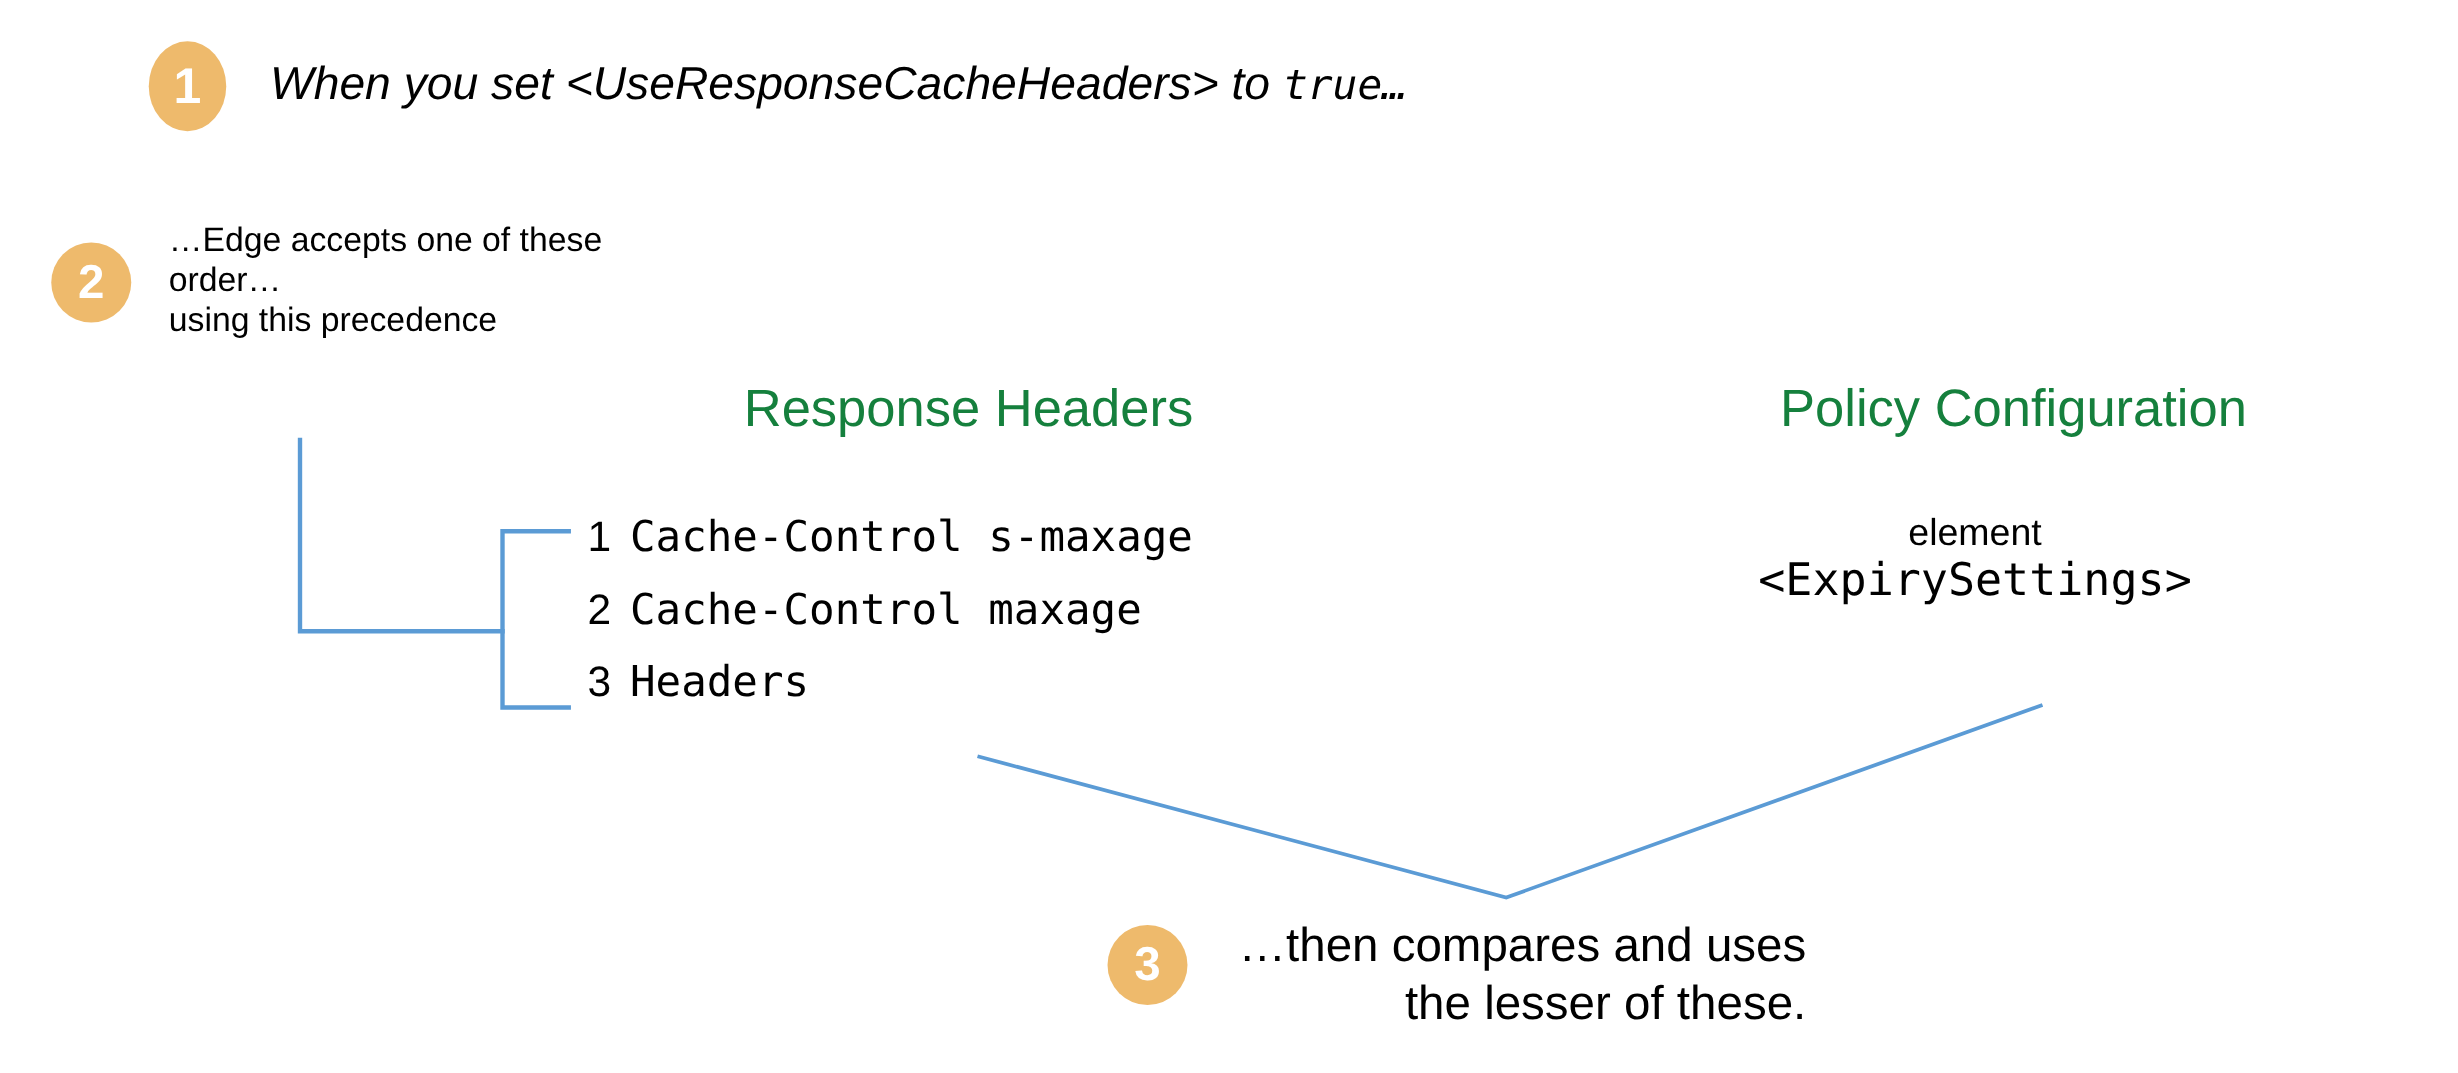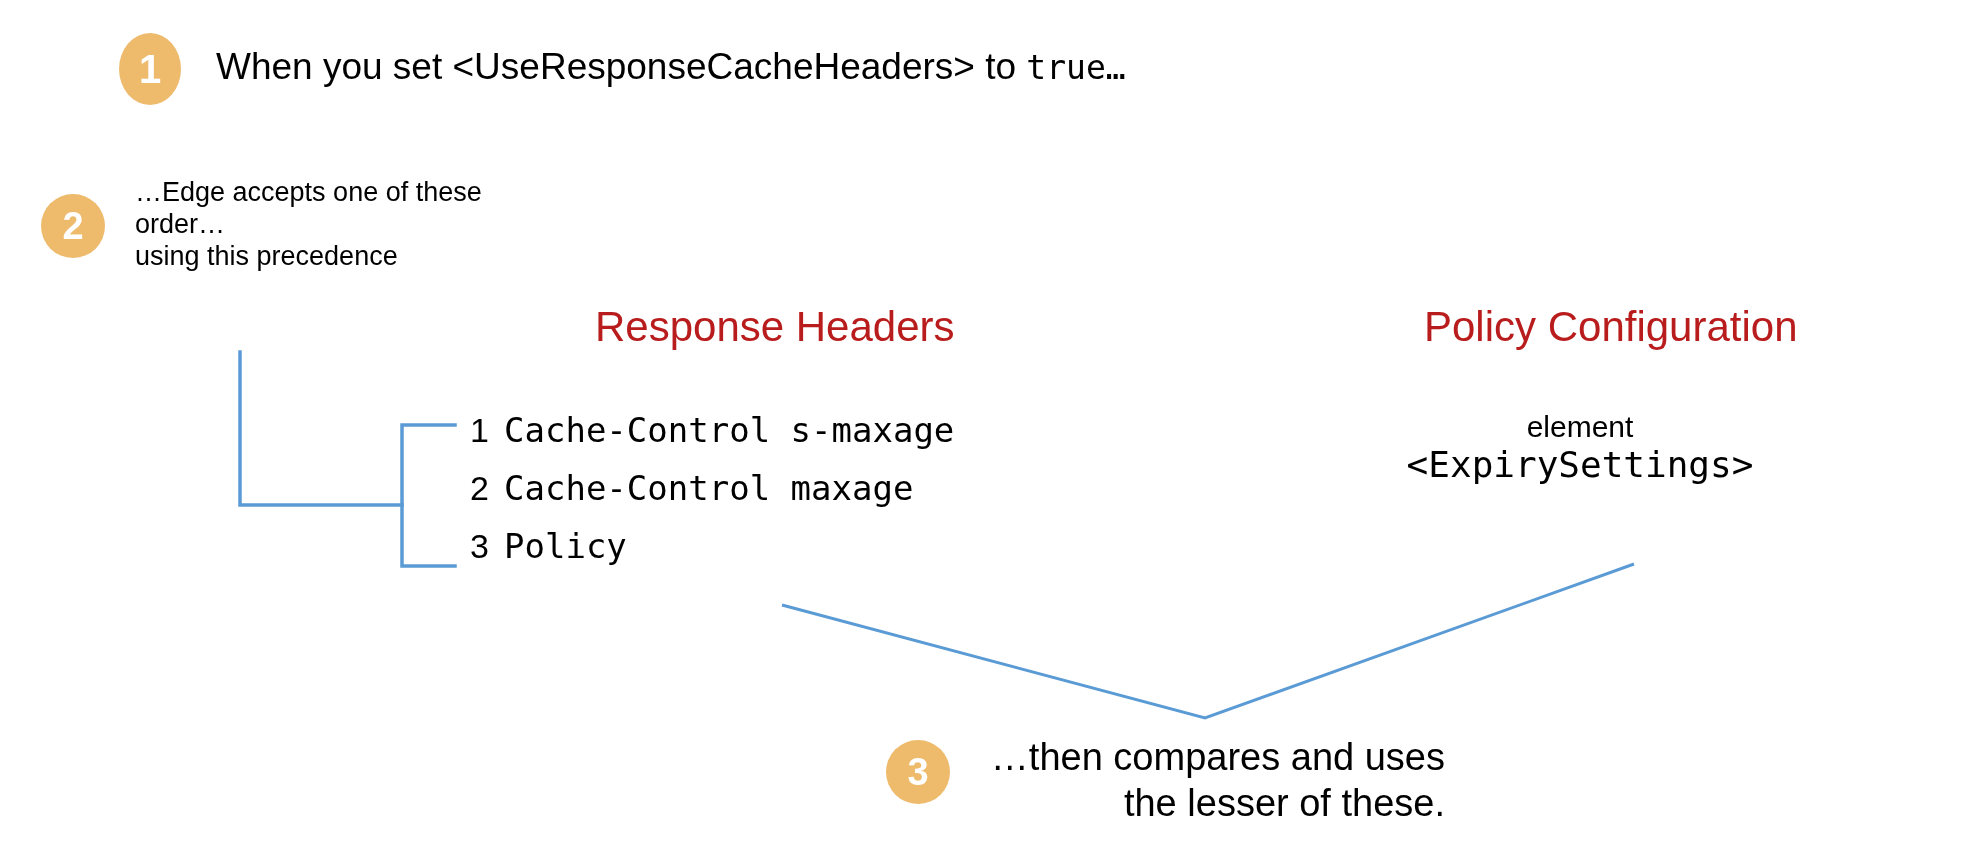--- a/index.html
+++ b/index.html
@@ -71,20 +71,21 @@
     position: absolute;
     font-family: "Liberation Sans", sans-serif;
     color: #000000;
   }
   .step1-text {
     left: 216px;
     top: 44px;
     font-size: 37px;
     white-space: nowrap;
     line-height: 1.25;
+    font-style: italic;
   }
   .mono {
     font-family: "DejaVu Sans Mono", "Liberation Mono", monospace;
   }
   .step1-text .mono { font-size: 33px; }
 
   .step2-text {
     left: 135px;
     top: 177px;
     font-size: 27px;
@@ -98,21 +99,21 @@
     line-height: 1.2;
     text-align: right;
     width: 470px;
   }
 
   
   .col-heading {
     position: absolute;
     font-family: "Liberation Sans", sans-serif;
     font-size: 42px;
-    color: #b91c1c;
+    color: #15803d;
     white-space: nowrap;
   }
   #heading-response  { left: 595px;  top: 303px; }
   #heading-policy    { left: 1424px; top: 303px; }
 
   
   #header-list {
     position: absolute;
     left: 470px;
     top: 410px;
@@ -192,21 +193,21 @@
     <div class="header-row">
       <span class="header-num">1</span>
       <span class="header-name">Cache-Control s-maxage</span>
     </div>
     <div class="header-row">
       <span class="header-num">2</span>
       <span class="header-name">Cache-Control maxage</span>
     </div>
     <div class="header-row">
       <span class="header-num">3</span>
-      <span class="header-name">Policy</span>
+      <span class="header-name">Headers</span>
     </div>
   </div>
 
   <div class="col-heading" id="heading-policy">Policy Configuration</div>
 
   <div id="policy-block">
     <span id="policy-element-word">element</span>
     <span id="policy-element-name">&lt;ExpirySettings&gt;</span>
   </div>
 

